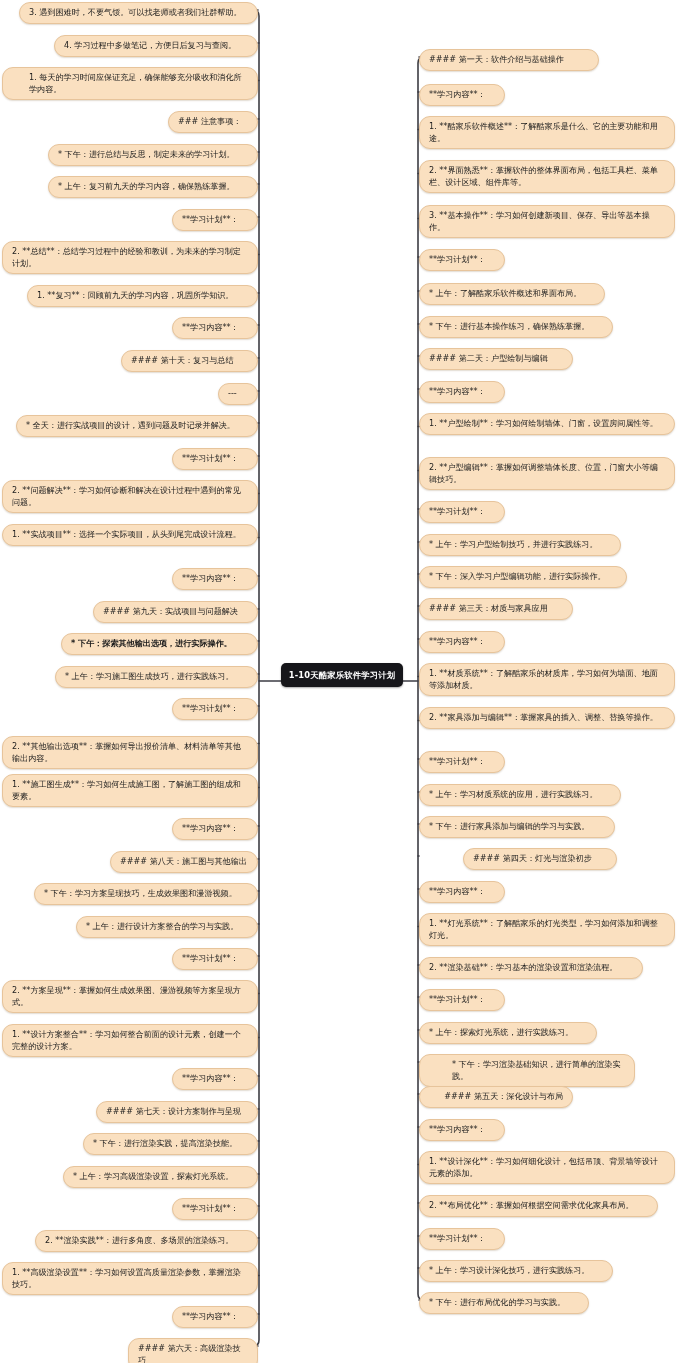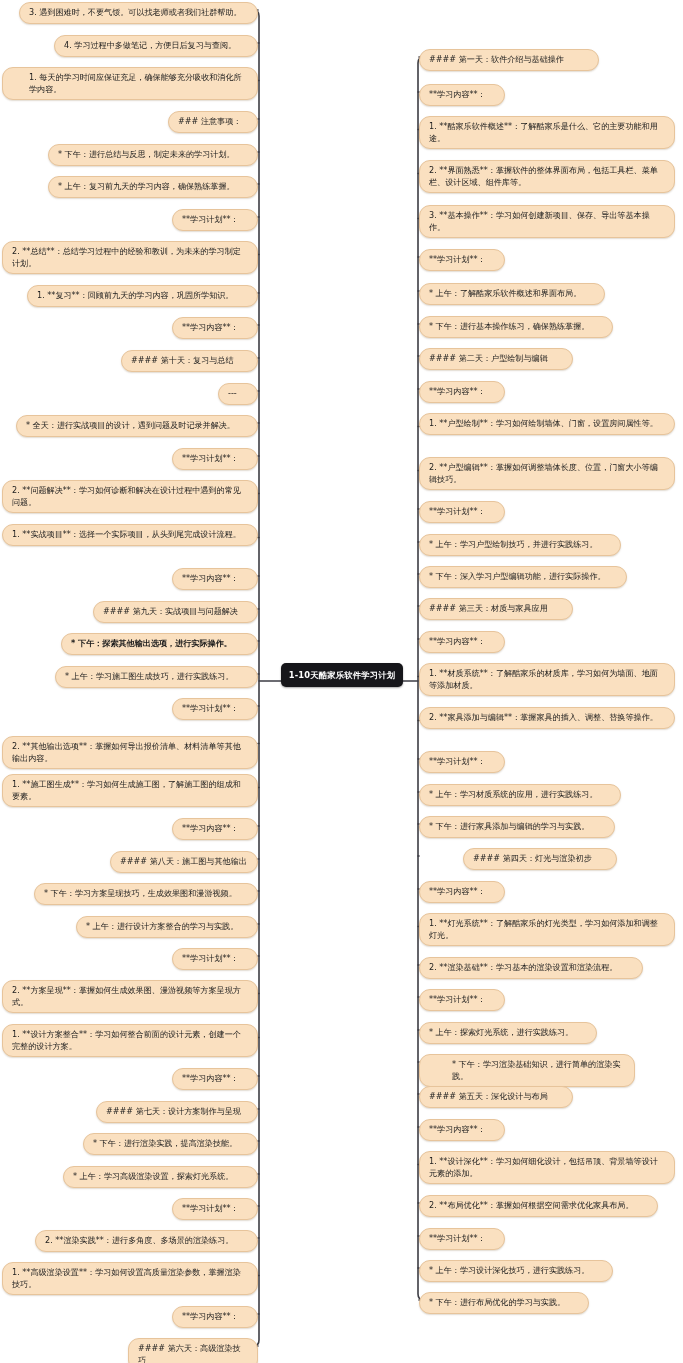--- a/index.html
+++ b/index.html
@@ -167,21 +167,21 @@
       <div class="node right" style="left: 419px; top: 751px; width: 86px;">**学习计划**：</div>
       <div class="node right" style="left: 419px; top: 784px; width: 202px;">* 上午：学习材质系统的应用，进行实践练习。</div>
       <div class="node right" style="left: 419px; top: 816px; width: 196px;">* 下午：进行家具添加与编辑的学习与实践。</div>
       <div class="node right" style="left: 419px; top: 848px; width: 154px; margin-left: 44px;">#### 第四天：灯光与渲染初步</div>
       <div class="node right" style="left: 419px; top: 881px; width: 86px;">**学习内容**：</div>
       <div class="node right" style="left: 419px; top: 913px; width: 256px;">1. **灯光系统**：了解酷家乐的灯光类型，学习如何添加和调整灯光。</div>
       <div class="node right" style="left: 419px; top: 957px; width: 224px;">2. **渲染基础**：学习基本的渲染设置和渲染流程。</div>
       <div class="node right" style="left: 419px; top: 989px; width: 86px;">**学习计划**：</div>
       <div class="node right" style="left: 419px; top: 1022px; width: 178px;">* 上午：探索灯光系统，进行实践练习。</div>
       <div class="node right" style="left: 419px; top: 1054px; width: 216px; padding-left: 32px;">* 下午：学习渲染基础知识，进行简单的渲染实践。</div>
-      <div class="node right" style="left: 419px; top: 1086px; width: 154px;">#### 第五天：深化设计与布局</div>
+      <div class="node right" style="left: 419px; top: 1086px; width: 154px; text-align: right;">#### 第五天：深化设计与布局</div>
       <div class="node right" style="left: 419px; top: 1119px; width: 86px;">**学习内容**：</div>
       <div class="node right" style="left: 419px; top: 1151px; width: 256px;">1. **设计深化**：学习如何细化设计，包括吊顶、背景墙等设计元素的添加。</div>
       <div class="node right" style="left: 419px; top: 1195px; width: 239px;">2. **布局优化**：掌握如何根据空间需求优化家具布局。</div>
       <div class="node right" style="left: 419px; top: 1228px; width: 86px;">**学习计划**：</div>
       <div class="node right" style="left: 419px; top: 1260px; width: 194px;">* 上午：学习设计深化技巧，进行实践练习。</div>
       <div class="node right" style="left: 419px; top: 1292px; width: 170px;">* 下午：进行布局优化的学习与实践。</div>
     </div>
   <div id="left-branch">
       <div class="node left" style="left: 19px; top: 2px; width: 239px;">3. 遇到困难时，不要气馁。可以找老师或者我们社群帮助。</div>
       <div class="node left" style="left: 54px; top: 35px; width: 204px;">4. 学习过程中多做笔记，方便日后复习与查阅。</div>

